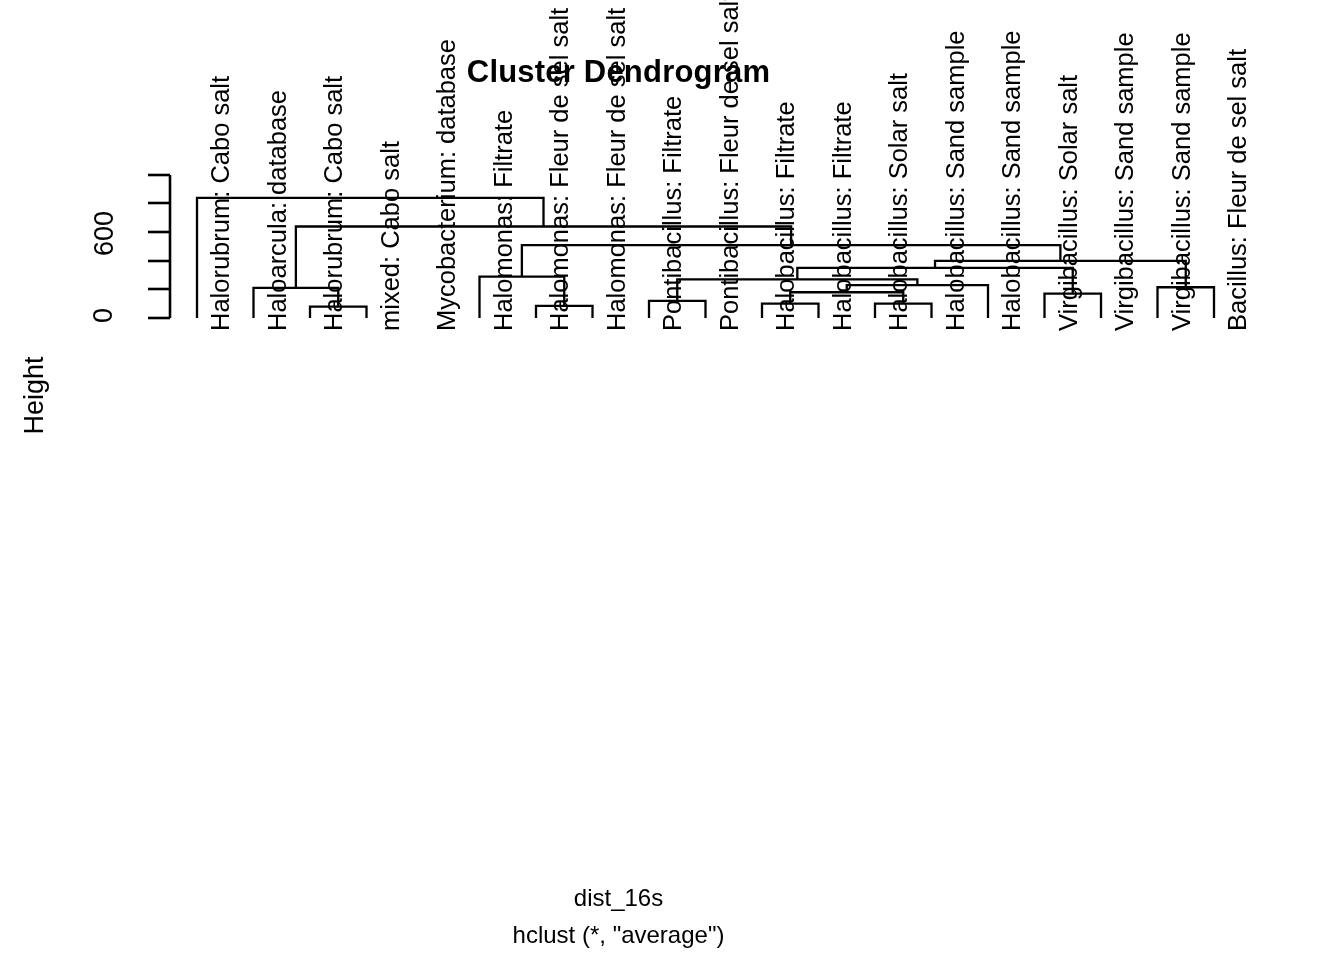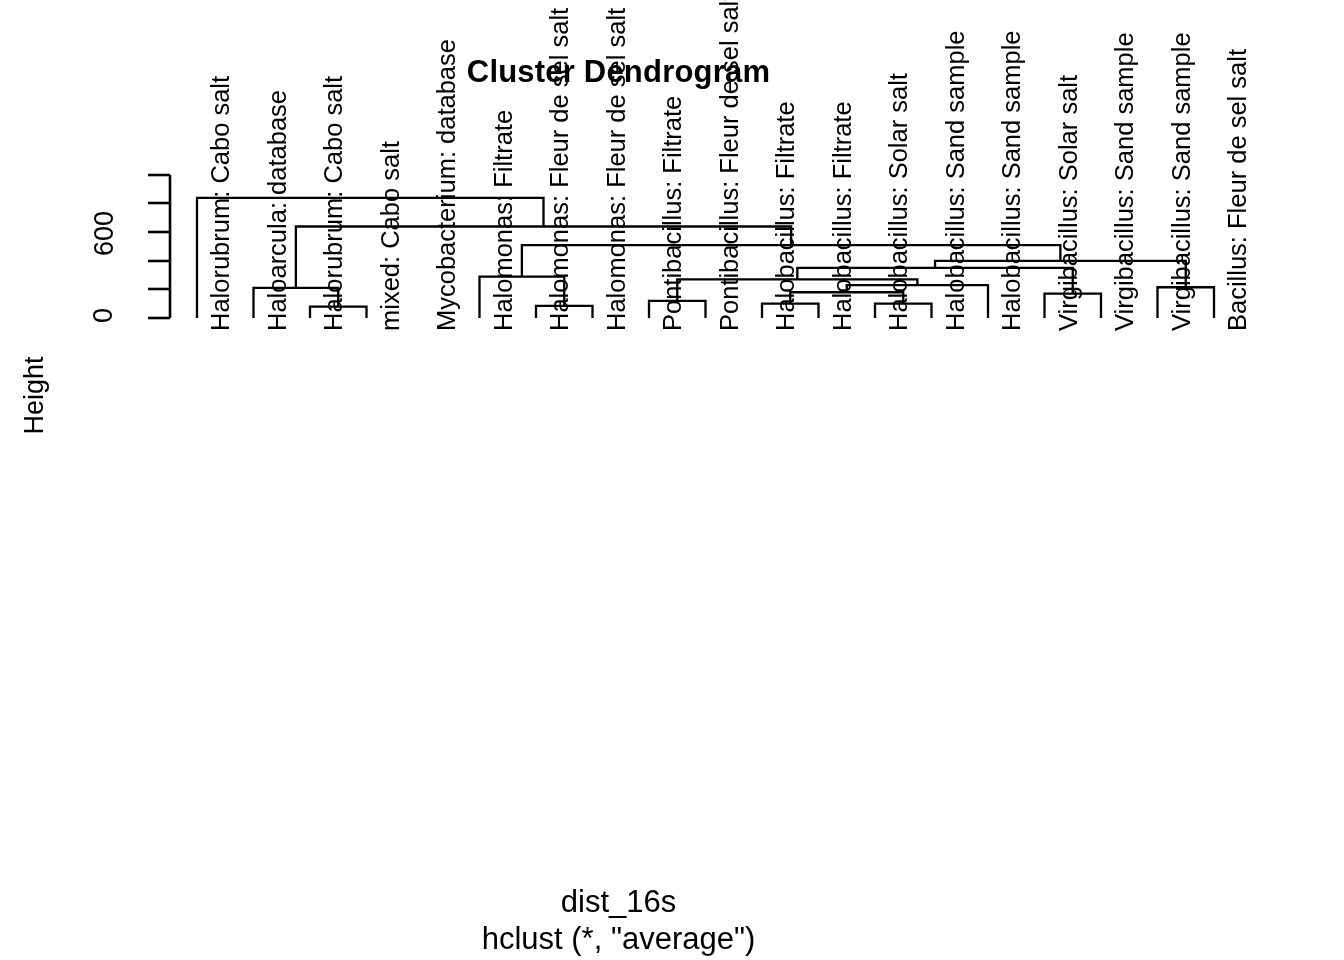--- a/index.html
+++ b/index.html
@@ -44,21 +44,21 @@
     font-size:25.5px;
     white-space:nowrap;
     transform-origin:left top;
     transform:rotate(-90deg);
     text-align:left;
   }
   .cap{
     position:absolute;
     left:0;right:0;
     text-align:center;
-    font-size:31px;
+    font-size:24px;
     white-space:nowrap;
   }
   #cap1{top:884px;}
   #cap2{top:921px;}
   svg{display:block;}
 </style>
 </head>
 <body>
 
 <div id="plot">

